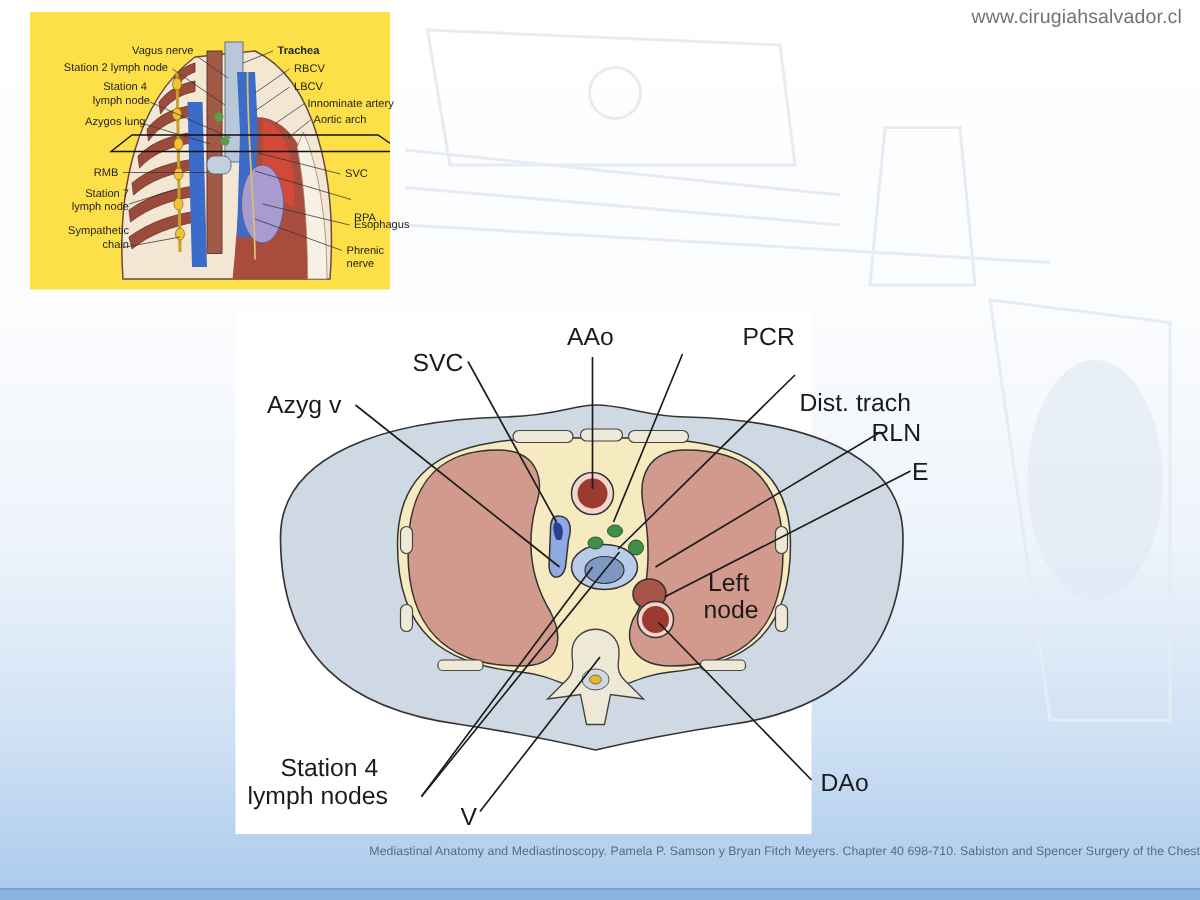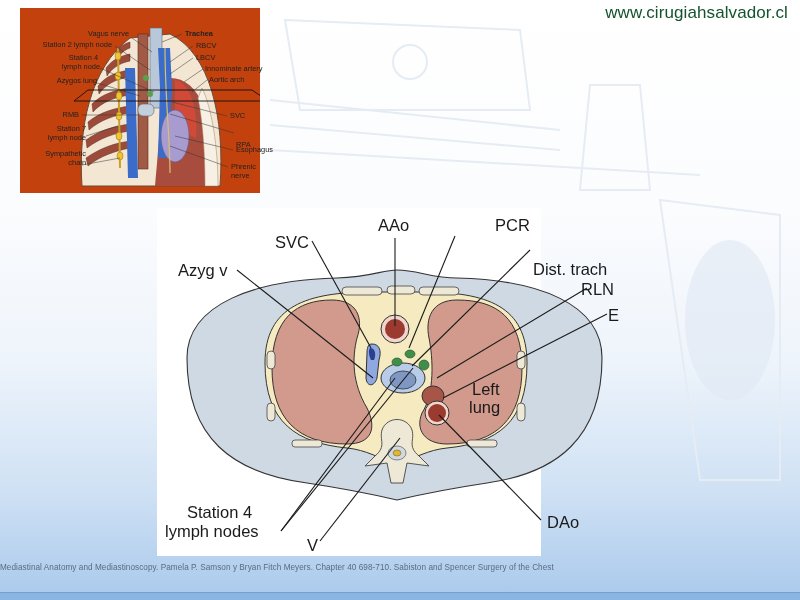--- a/index.html
+++ b/index.html
@@ -3,35 +3,35 @@
 <meta charset="utf-8">
 <style>
   html, body { margin:0; padding:0; }
   body {
     width:800px; height:600px; overflow:hidden; position:relative;
     font-family:"Liberation Sans", sans-serif;
     background: linear-gradient(180deg, #ffffff 0%, #fbfcfe 35%, #eef4fb 60%, #cfe1f4 82%, #a9c9ec 100%);
   }
   .bg-watermark { position:absolute; left:0; top:0; width:800px; height:600px; pointer-events:none; }
   .site-url {
-    position:absolute; right:12px; top:3px; font-size:17px; color:#14532d; letter-spacing:0.1px;
+    position:absolute; right:12px; top:3px; font-size:13px; color:#737373; letter-spacing:0.1px;
   }
   .top-figure {
-    position:absolute; left:20px; top:8px; width:240px; height:185px; background:#c2410c;
+    position:absolute; left:20px; top:8px; width:240px; height:185px; background:#fde047;
   }
   .top-figure svg { position:absolute; left:0; top:0; }
   .tlabel { position:absolute; font-size:7.4px; color:#222; line-height:8px; white-space:nowrap; }
   .tlabel.r { text-align:right; }
   .main-figure {
     position:absolute; left:157px; top:208px; width:384px; height:348px; background:#fff;
   }
   .main-figure svg { position:absolute; left:0; top:0; }
   .mlabel { position:absolute; font-size:16.5px; color:#1a1a1a; line-height:18px; white-space:nowrap; }
   .citation {
-    position:absolute; left:0; width:800px; top:563px; text-align:left;
+    position:absolute; left:0; width:800px; top:563px; text-align:right;
     font-size:8.2px; color:#5a6b80; letter-spacing:0.05px;
   }
   .bottom-bar { position:absolute; left:0; top:592px; width:800px; height:8px; background:#8bb4e0; border-top:1px solid #6f9fd3; }
 </style>
 </head>
 <body>
 
 <svg class="bg-watermark" width="800" height="600" viewBox="0 0 800 600">
   <g fill="none" stroke="#e6ecf4" stroke-width="2">
     <polygon points="285,20 520,30 530,110 300,110"></polygon>
@@ -202,21 +202,21 @@
     </g>
   </svg>
   <div class="mlabel" style="left:221px;top:8px;">AAo</div>
   <div class="mlabel" style="left:305px;top:8px;margin-left:33px;">PCR</div>
   <div class="mlabel" style="left:118px;top:25px;">SVC</div>
   <div class="mlabel" style="left:376px;top:33px;margin-top:19px;">Dist. trach</div>
   <div class="mlabel" style="left:21px;top:53px;">Azyg v</div>
   <div class="mlabel" style="left:424px;top:72px;">RLN</div>
   <div class="mlabel" style="left:451px;top:98px;">E</div>
   <div class="mlabel" style="left:315px;top:172px;">Left</div>
-  <div class="mlabel" style="left:312px;top:190px;">lung</div>
+  <div class="mlabel" style="left:312px;top:190px;">node</div>
   <div class="mlabel" style="left:30px;top:295px;">Station 4</div>
   <div class="mlabel" style="left:8px;top:314px;">lymph nodes</div>
   <div class="mlabel" style="left:150px;top:328px;">V</div>
   <div class="mlabel" style="left:390px;top:305px;">DAo</div>
 </div>
 
 <div class="citation">Mediastinal Anatomy and Mediastinoscopy. Pamela P. Samson y Bryan Fitch Meyers. Chapter 40  698-710. Sabiston and Spencer Surgery of the Chest</div>
 <div class="bottom-bar"></div>
 
 </body></html>

